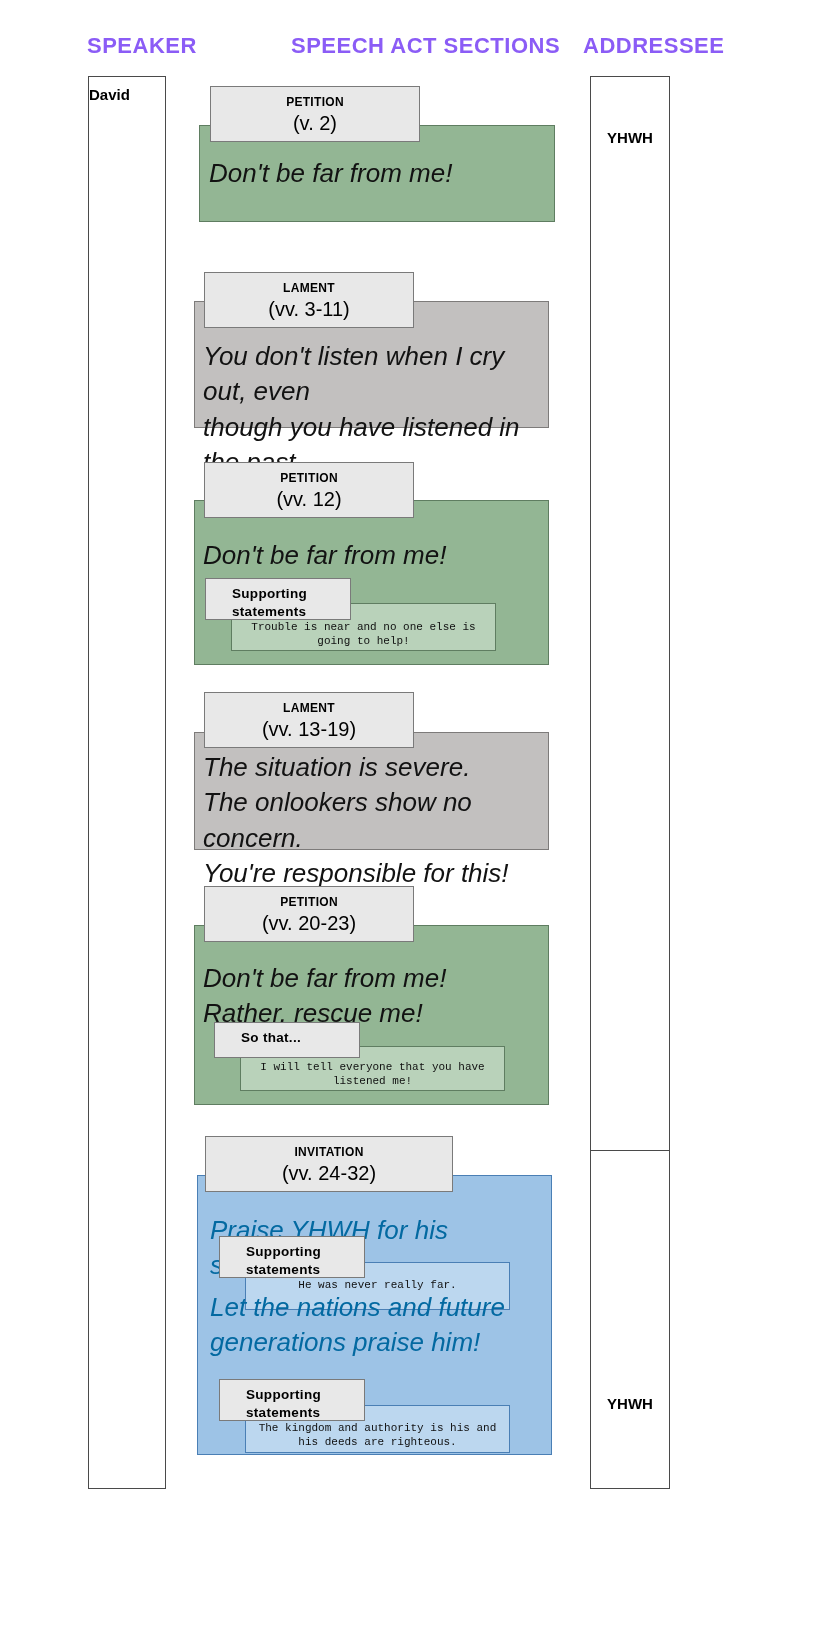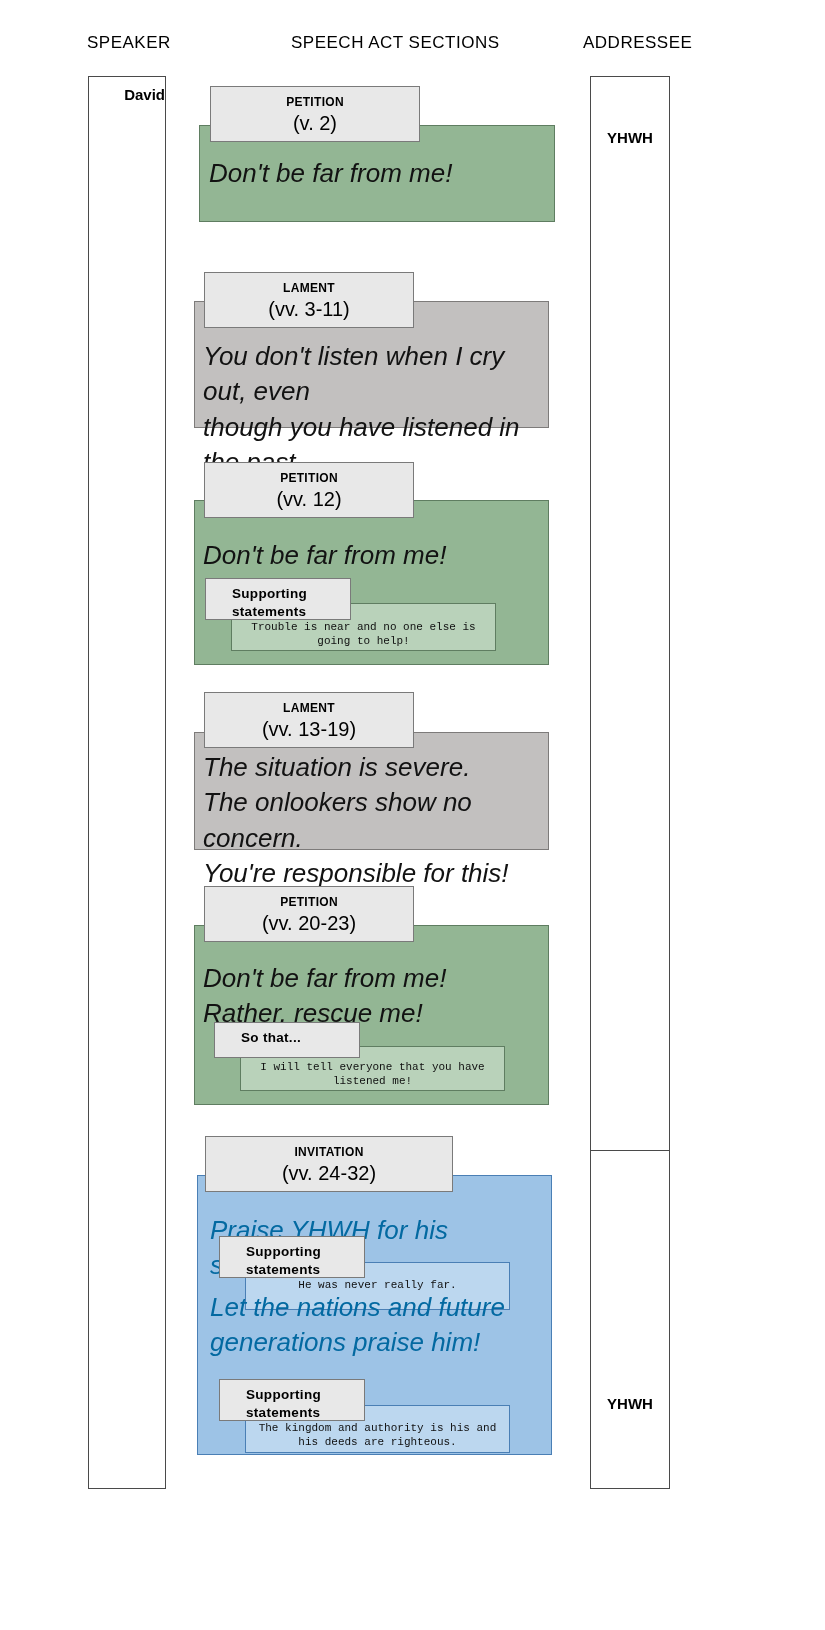--- a/index.html
+++ b/index.html
@@ -12,41 +12,41 @@
     height: 1630px;
     position: relative;
     font-family: "Liberation Sans", sans-serif;
     color: #000000;
     overflow: hidden;
   }
 
   
   .col-header {
     position: absolute;
-    font-size: 17px;
-    font-weight: 400;
+    font-size: 22px;
+    font-weight: 700;
     letter-spacing: 0.5px;
-    color: #000000;
+    color: #8b5cf6;
     white-space: nowrap;
   }
   #hdr-speaker   { left: 87px;  top: 33px; }
   #hdr-sections  { left: 291px; top: 33px; }
   #hdr-addressee { left: 583px; top: 33px; }
 
   
   .role-col {
     position: absolute;
     border: 1.6px solid #4a4a4a;
     background: #ffffff;
     box-sizing: border-box;
   }
   .role-label {
     position: absolute;
     width: 100%;
-    text-align: right;
+    text-align: left;
     font-size: 15px;
     font-weight: bold;
     color: #000;
   }
 
   #speaker-col  { left: 88px;  top: 76px; width: 78px;  height: 1413px; }
   #speaker-label { top: 9px; }
 
   #addressee-col { left: 590px; top: 76px; width: 80px; height: 1413px; }
 

